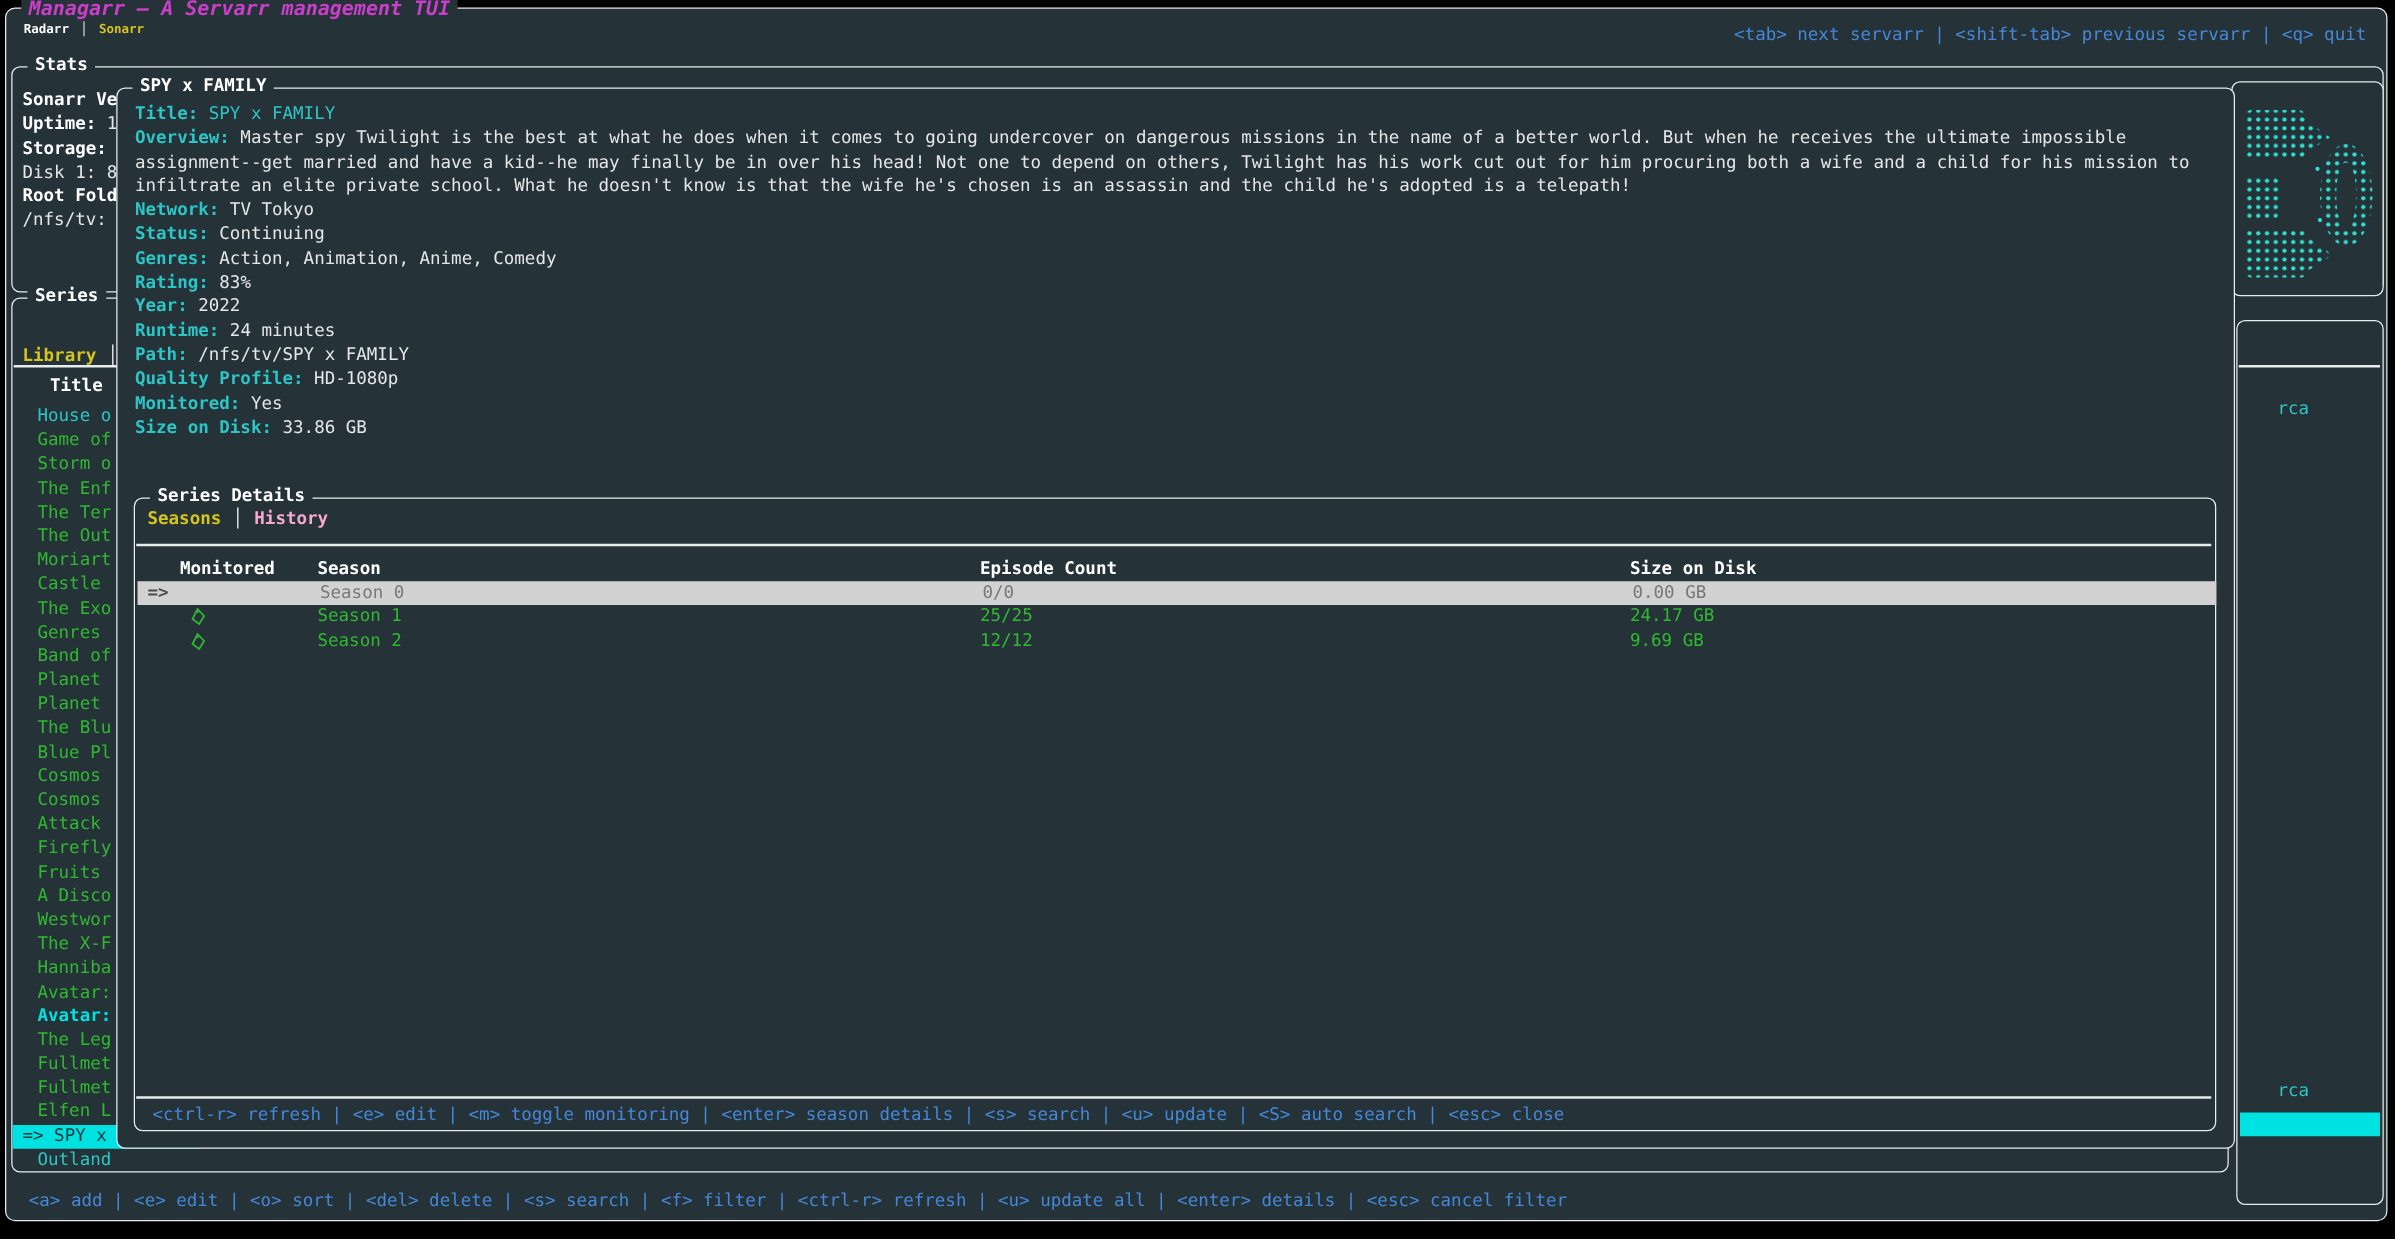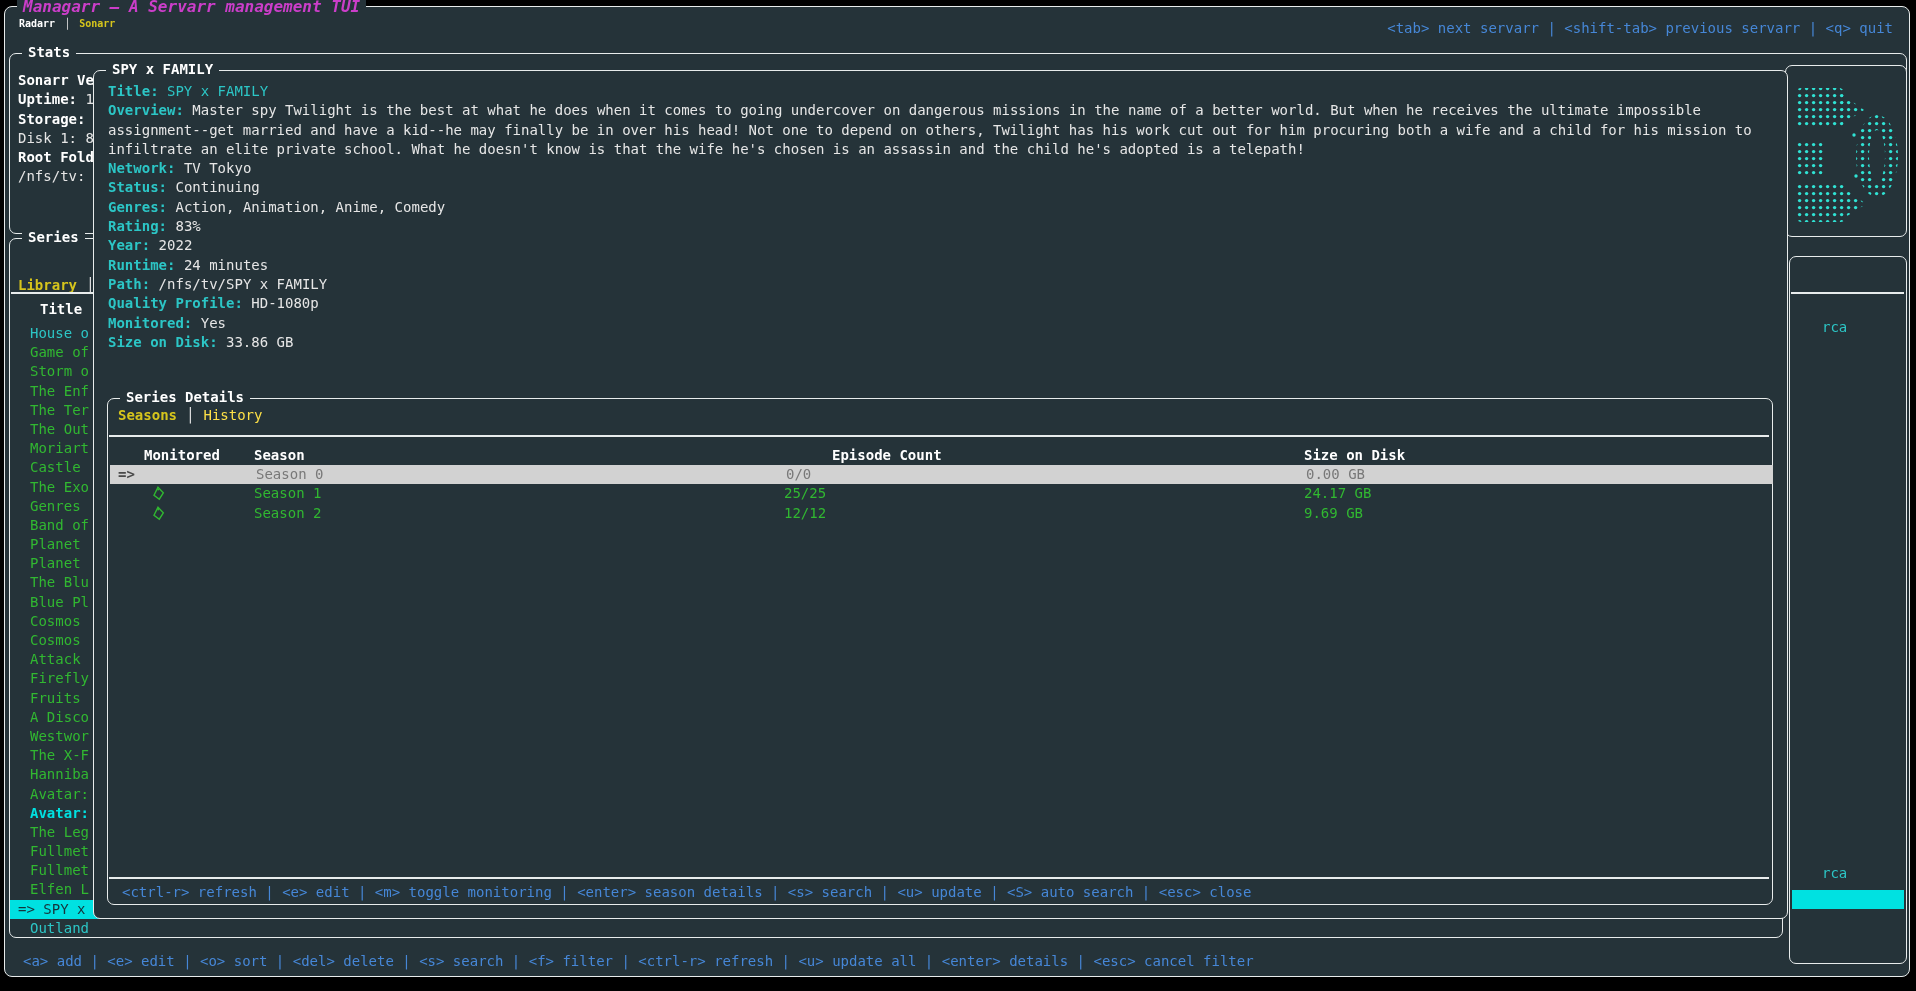--- a/index.html
+++ b/index.html
@@ -68,25 +68,25 @@
   .flabel{color:var(--cyan);font-weight:700;}
   .flabel::after{content:" ";}
   .fval{color:var(--fg);}
   .fval.is-cyan{color:var(--cyan);}
 
   
   .inner-panel{left:13px;top:327px;width:1666px;height:507px;}
   .inner-tabs{position:absolute;left:10px;top:8px;white-space:nowrap;}
   .inner-tabs .seasons{color:var(--yellow);font-weight:700;}
   .inner-tabs .divider{color:var(--fg);margin:0 9px;}
-  .inner-tabs .history{color:#fde047;font-weight:400;}
+  .inner-tabs .history{color:#f9a8d4;font-weight:700;}
   .inner-sep-top{left:1px;top:36px;width:1660px;}
   .thead{position:absolute;left:0;top:48px;width:100%;height:19.3px;font-weight:700;color:#fff;}
   .thead span{position:absolute;white-space:nowrap;}
-  .th-monitored{left:36px;} .th-season{left:146px;} .th-eps{left:676px;margin-left:48px;} .th-size{left:1196px;}
+  .th-monitored{left:36px;} .th-season{left:146px;} .th-eps{left:676px;} .th-size{left:1196px;}
   .tbody{position:absolute;left:0;top:66px;width:100%;}
   .trow{position:relative;height:19.3px;line-height:19.3px;width:100%;}
   .trow span{position:absolute;white-space:nowrap;}
   .t-marker{left:8px;} .t-mon{left:44px;top:2px;} .t-season{left:146px;} .t-eps{left:676px;} .t-size{left:1196px;}
   .trow.is-monitored{color:var(--green);}
   .trow.is-selected{background:var(--rowbg);color:var(--rowfg);width:1663px;margin-left:2px;}
   .trow.is-selected .t-marker{color:#4a4a4a;font-weight:700;}
   .trow:not(.is-monitored) .tag-icon{display:none;}
   .inner-sep-bot{left:1px;top:478px;width:1660px;}
   .inner-help{left:14px;top:485px;}

